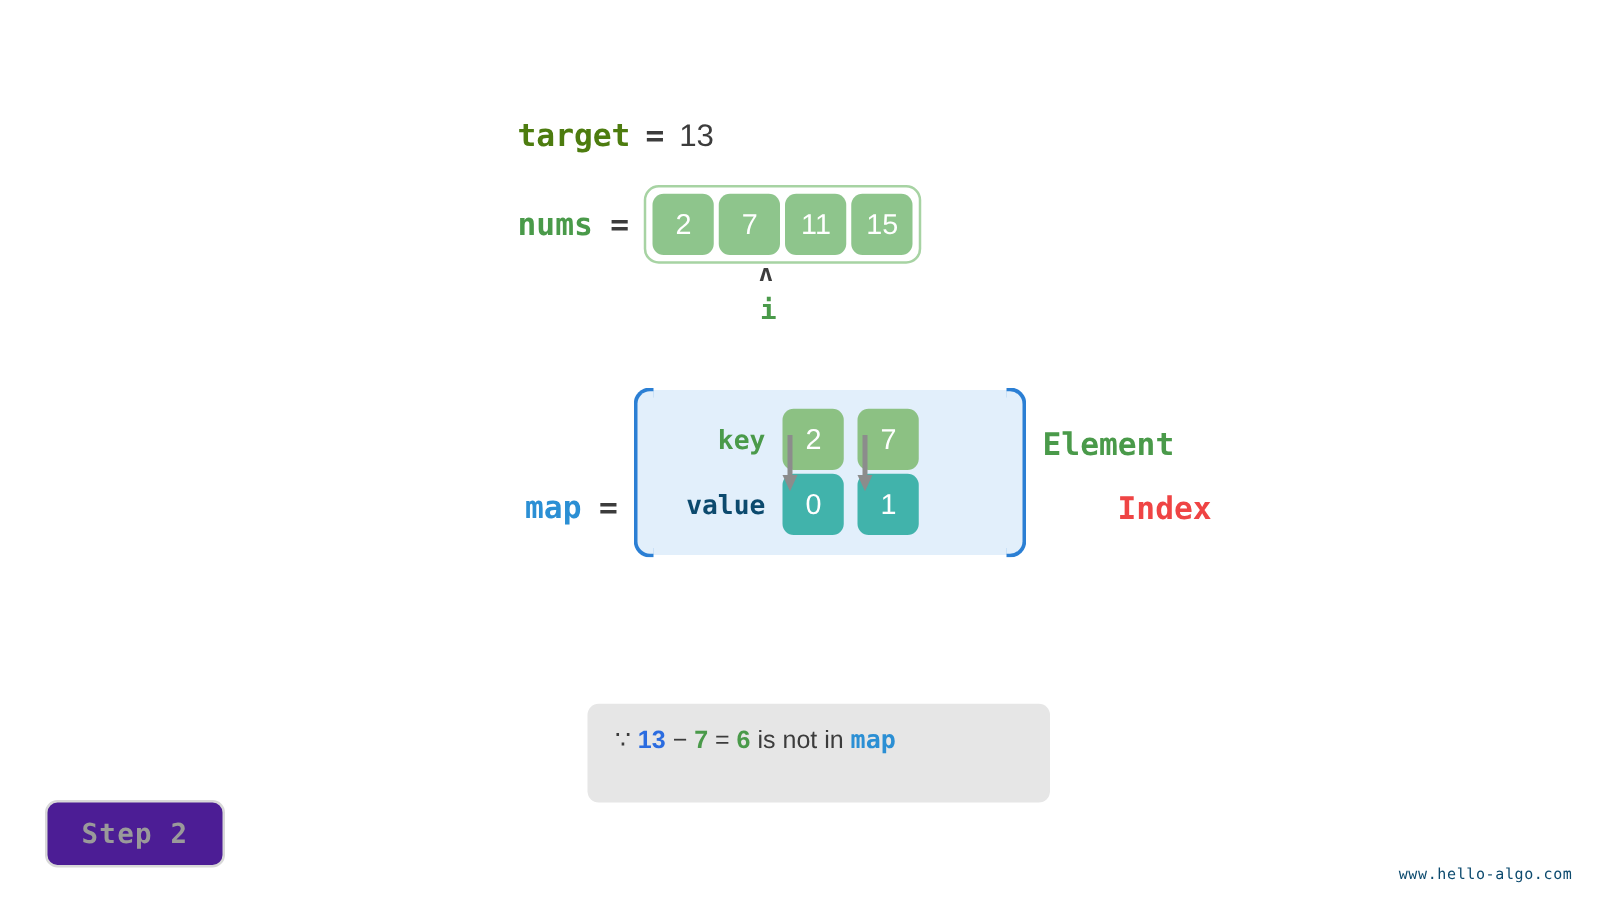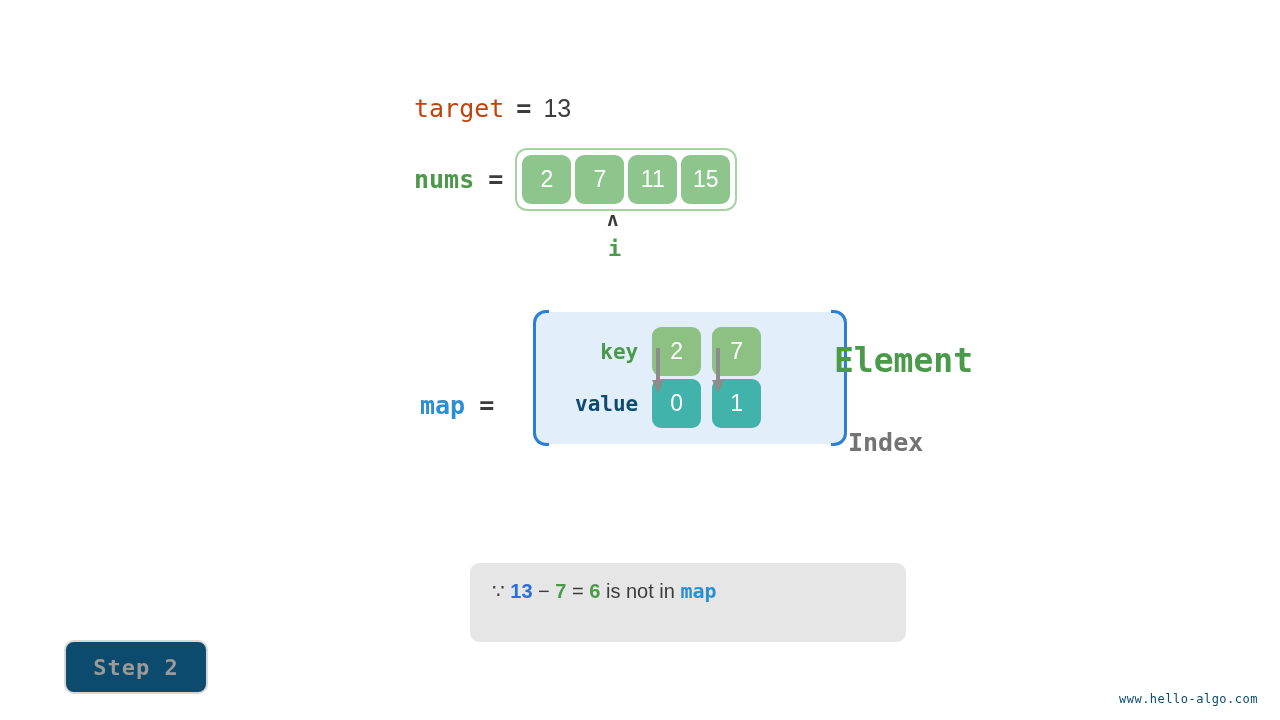--- a/index.html
+++ b/index.html
@@ -11,21 +11,21 @@
   }
   .stage { position: relative; width: 1280px; height: 720px; }
 
   
   #target-row {
     position: absolute; left: 414px; top: 94px;
     display: flex; align-items: baseline; gap: 0px;
   }
   #target-row .var {
     font-family: "DejaVu Sans Mono", monospace;
-    font-size: 25px; font-weight: normal; color: #c2410c;
+    font-size: 25px; font-weight: bold; color: #4d7c0f;
     letter-spacing: 0px;
   }
   #target-row .eq {
     font-family: "DejaVu Sans Mono", monospace;
     font-size: 25px; font-weight: bold; color: #3c3c3c;
     margin: 0 12px;
   }
   #target-row .val {
     font-family: "Liberation Sans", sans-serif;
     font-size: 25px; color: #3c3c3c;
@@ -81,21 +81,21 @@
     font-size: 25px; font-weight: bold; color: #2b8fd4;
     margin-top: 54px;
   }
   #map-row .eq {
     font-family: "DejaVu Sans Mono", monospace;
     font-size: 25px; font-weight: bold; color: #3c3c3c;
     margin: 54px 0 0 14px;
   }
   .map-container {
     position: relative;
-    margin-left: 40px;
+    margin-left: 14px;
     width: 312px; height: 132px;
     background: #e2effb;
     border-radius: 14px;
   }
   .bracket {
     position: absolute; top: -2px;
     width: 16px; height: 136px;
     border: 3px solid #2b7fd4;
     border-radius: 13px;
   }
@@ -114,66 +114,65 @@
   .map-line.keys .rowlabel   { color: #4a9a4a; }
   .map-line.values .rowlabel { color: #0c4a6e; }
   .map-cells { display: flex; gap: 11px; margin-left: 14px; }
 
   .arrow { position: absolute; width: 14px; height: 46px; }
   .arrow svg { display: block; }
 
   #legend-element {
     position: absolute; left: 834px; top: 341px;
     font-family: "DejaVu Sans Mono", monospace;
-    font-size: 33px; font-weight: bold; color: #4a9a4a;
+    font-size: 25px; font-weight: bold; color: #4a9a4a;
   }
   #legend-index {
-    position: absolute; left: 848px; top: 392px;
-    font-family: "DejaVu Sans Mono", monospace;
-    font-size: 25px; font-weight: bold; color: #737373; margin-top: 36px;
+    position: absolute; left: 894px; top: 392px;
+    font-family: "DejaVu Sans Mono", monospace;
+    font-size: 25px; font-weight: bold; color: #ef4444;
   }
 
   
   #caption-line {
     position: absolute; left: 491px; top: 516px;
     font-size: 20px; color: #3c3c3c;
   }
   #caption-line .kw {
     font-family: "DejaVu Sans Mono", monospace;
     font-weight: bold; color: #4a9a4a; font-size: 20px;
   }
   #explain-box {
     position: absolute; left: 470px; top: 563px;
-    width: 436px; height: 79px;
+    width: 370px; height: 79px;
     background: #e6e6e6; border-radius: 9px;
     padding: 10px 22px;
   }
   #explain-box .line {
     font-size: 20px; color: #3c3c3c;
     line-height: 36px; white-space: nowrap;
   }
   #explain-box .sym { color: #3c3c3c; }
   #explain-box .num-blue  { color: #2b6ce0; font-weight: bold; }
   #explain-box .num-green { color: #4a9a4a; font-weight: bold; }
   #explain-box .kw-blue {
     font-family: "DejaVu Sans Mono", monospace;
     color: #2b8fd4; font-weight: bold;
   }
 
   
   #step-badge {
     position: absolute; left: 36px; top: 640px;
     width: 144px; height: 54px;
     border: 2px solid #d8d8d8; border-radius: 10px;
-    background: #0c4a6e;
+    background: #4c1d95;
     display: flex; align-items: center; justify-content: center;
     font-family: "DejaVu Sans Mono", monospace;
     font-size: 22px; font-weight: bold; color: #9a9a9a;
     letter-spacing: 1px;
-    margin-left: 28px;
   }
   #watermark {
     position: absolute; right: 22px; bottom: 14px;
     font-family: "DejaVu Sans Mono", monospace;
     font-size: 12px; color: #0c4a6e;
     letter-spacing: 0.5px;
   }
 </style>
 </head>
 <body>

